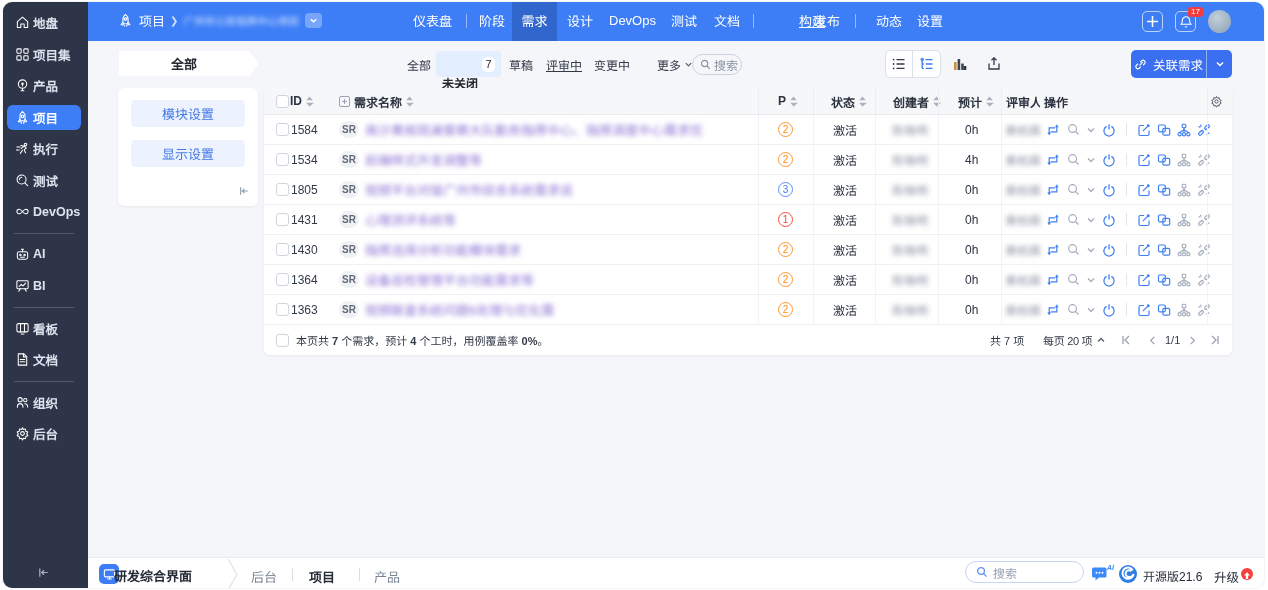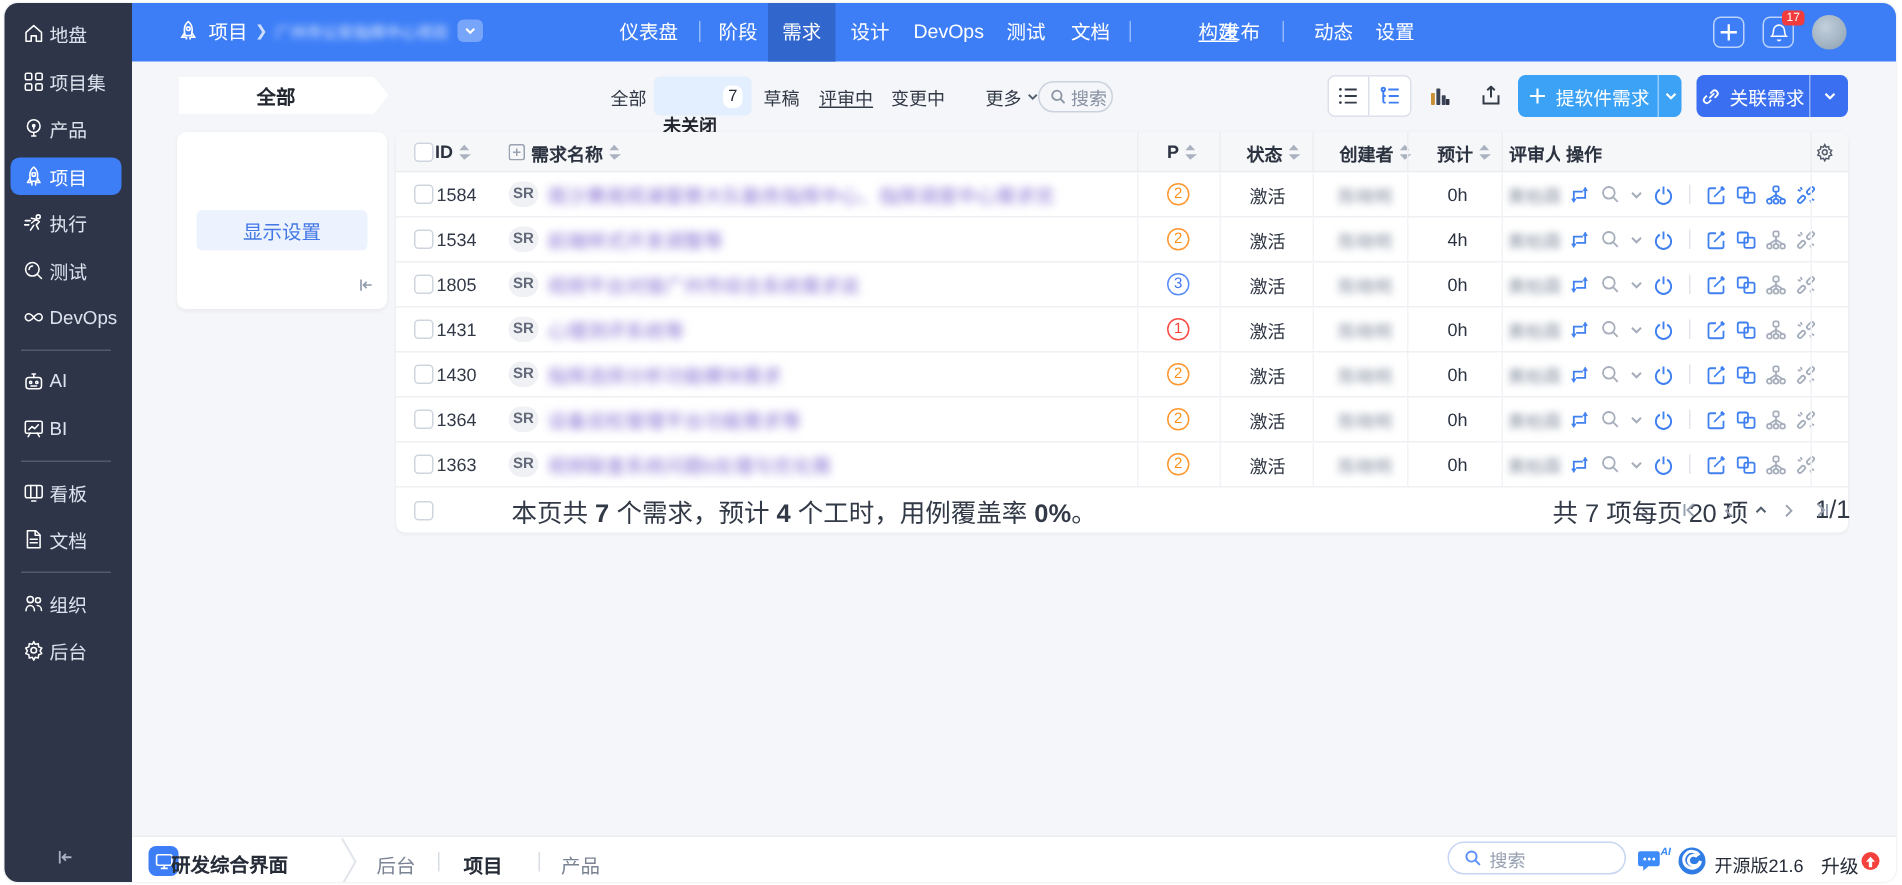--- a/index.html
+++ b/index.html
@@ -6,21 +6,21 @@
 html,body { width:1268px; height:590px; background:#fff; font-family:"Liberation Sans", sans-serif; }
 .app { position:absolute; left:3px; top:2px; width:1261px; height:586px; border-radius:9px; overflow:hidden; background:#f4f6f9; box-shadow:0 0 0 1px rgba(40,60,90,0.06); }
 .inner { position:absolute; left:-3px; top:-2px; width:1268px; height:590px; }
 .abs { position:absolute; }
 
 
 .sidebar { position:absolute; left:0; top:0; width:88px; height:590px; background:#2e3548; }
 .snav { position:absolute; left:0; top:7px; width:88px; }
 .sitem { position:relative; height:31.5px; display:flex; align-items:center; padding-left:15px; color:#dde3ee; font-size:12.5px; }
 .sitem svg { width:15px; height:15px; margin-right:3px; flex:none; }
-.sitem span { white-space:nowrap; }
+.sitem span { white-space:nowrap;font-weight:bold; }
 .sitem.sel { color:#fff; }
 .sitem.sel::before { content:""; position:absolute; left:7px; right:7px; top:3px; bottom:3px; background:#3d7ef7; border-radius:6px; }
 .sitem.sel svg, .sitem.sel span { position:relative; }
 .ssep { height:1px; background:rgba(255,255,255,0.18); margin:5px 14px; }
 .collapse { position:absolute; left:38px; top:564px; }
 
 
 .topbar { position:absolute; left:88px; top:0; width:1180px; height:41px; background:#3d7ef7; color:#fff; }
 .tb-left { position:absolute; left:30px; top:0; height:41px; display:flex; align-items:center; }
 .tb-left .rk { width:15px; height:15px; margin-right:6px; }
@@ -79,21 +79,21 @@
 .grayblur { font-size:12px; color:#8c96a6; filter:blur(2.4px); white-space:nowrap; }
 .pri { width:15px; height:15px; border-radius:50%; border:1.5px solid; font-size:10px; display:flex; align-items:center; justify-content:center; }
 .pri2 { border-color:#ff9832; color:#fc8f13; }
 .pri3 { border-color:#5b8ff9; color:#4278f0; }
 .pri1 { border-color:#fb4b46; color:#fa3f39; }
 .stattxt { font-size:12px; color:#2c3340; }
 .htxt { font-size:12px; color:#2c3340; }
 .opicons { display:flex; align-items:center; }
 .opicons .oi { width:20px; display:flex; justify-content:center; }
 .opdiv { width:1px; height:13px; background:#e2e5ea; margin:0 7px; }
-.ftxt { font-size:17px; color:#333a47;margin-left:45px; }
+.ftxt { font-size:11px; color:#333a47; }
 
 
 .bottombar { position:absolute; left:88px; top:557px; width:1180px; height:33px; background:#fff; border-top:1px solid #e9ecf1; }
 .bb-ico { position:absolute; left:11px; top:6px; width:20px; height:20px; background:#3d7ef7; border-radius:5px; display:flex; align-items:center; justify-content:center; }
 .bb-title { position:absolute; left:26px; top:8px; font-size:13px; font-weight:bold; color:#252b37; }
 .bb-chev { position:absolute; left:136px; top:0; }
 .bb-item { position:absolute; top:9px; font-size:13px; color:#7a8494; }
 .bb-div { position:absolute; top:10px; width:1px; height:13px; background:#d9dee6; }
 .bb-search { position:absolute; left:877px; top:3px; width:119px; height:22px; border:1px solid #c7d6f3; border-radius:11px; background:#fff; display:flex; align-items:center; padding-left:10px; font-size:12px; color:#98a2b3; }
 .bb-search svg { width:12px; height:12px; margin-right:5px; }
@@ -300,42 +300,33 @@
 <div class="toolico" style="left:953px;"><svg width="14" height="14" viewBox="0 0 14 14" fill="#333a47">
           <rect x="1" y="5" width="2.6" height="8" rx="0.5" fill="#c99036"></rect>
           <rect x="4.6" y="2" width="2.6" height="11" rx="0.5" fill="#3a4456"></rect>
           <rect x="8.2" y="6.5" width="2.6" height="6.5" rx="0.5" fill="#3a4456"></rect>
           <rect x="10.9" y="9" width="2.4" height="4" rx="0.5" fill="#2c3340"></rect>
         </svg></div>
 <div class="toolico" style="left:987px;"><svg width="14" height="14" viewBox="0 0 14 14" fill="none" stroke="#333a47" stroke-width="1.3">
           <path d="M2 6.5v5.5h10V6.5"></path>
           <path d="M7 1v7M4.5 3.2L7 0.8l2.5 2.4"></path>
         </svg></div>
-<div class="btn1">
-  <div class="btn-main" style="padding-left:2px;"><svg width="12" height="12" viewBox="0 0 12 12" stroke="#fff" stroke-width="1.4" style="margin-right:6px;">
-            <path d="M6 1v10M1 6h10"></path>
-          </svg>提软件需求</div>
-  <div class="btn-caret" style="width:16px;">
-          <svg width="10" height="10" viewBox="0 0 10 10" fill="none" stroke="#fff" stroke-width="1.5">
-            <path d="M2 3.5l3 3 3-3"></path>
-          </svg>
-        </div>
-</div>
 <div class="btn2">
   <div class="btn-main" style="padding-right:0;"><svg width="13" height="13" viewBox="0 0 14 14" fill="none" stroke="#fff" stroke-width="1.3" style="margin-right:6px;">
             <path d="M6 8l3.5-3.5M4.2 6.2L2.5 7.9a2.2 2.2 0 0 0 3.1 3.1l1.7-1.7M9.8 7.8l1.7-1.7a2.2 2.2 0 0 0-3.1-3.1L6.7 4.7"></path>
           </svg>关联需求</div>
   <div class="btn-caret" style="width:26px;">
           <svg width="10" height="10" viewBox="0 0 10 10" fill="none" stroke="#fff" stroke-width="1.5">
             <path d="M2 3.5l3 3 3-3"></path>
           </svg>
         </div>
 </div>
 
 <div class="lpanel">
+  <div class="lbtn" style="top:12px;">模块设置</div>
   <div class="lbtn" style="top:52px;">显示设置</div>
   <div class="lcollapse"><svg width="10" height="10" viewBox="0 0 12 12" fill="none" stroke="#8f99a8" stroke-width="1.3">
             <path d="M2 1.5v9M10.5 6H4M6.5 3.5L4 6l2.5 2.5"></path>
           </svg></div>
 </div>
 
 <div class="tpanel" id="tpanel">
         <div class="thead">
  <span class="cell" style="left:12px;">
             <span class="cb"></span>

